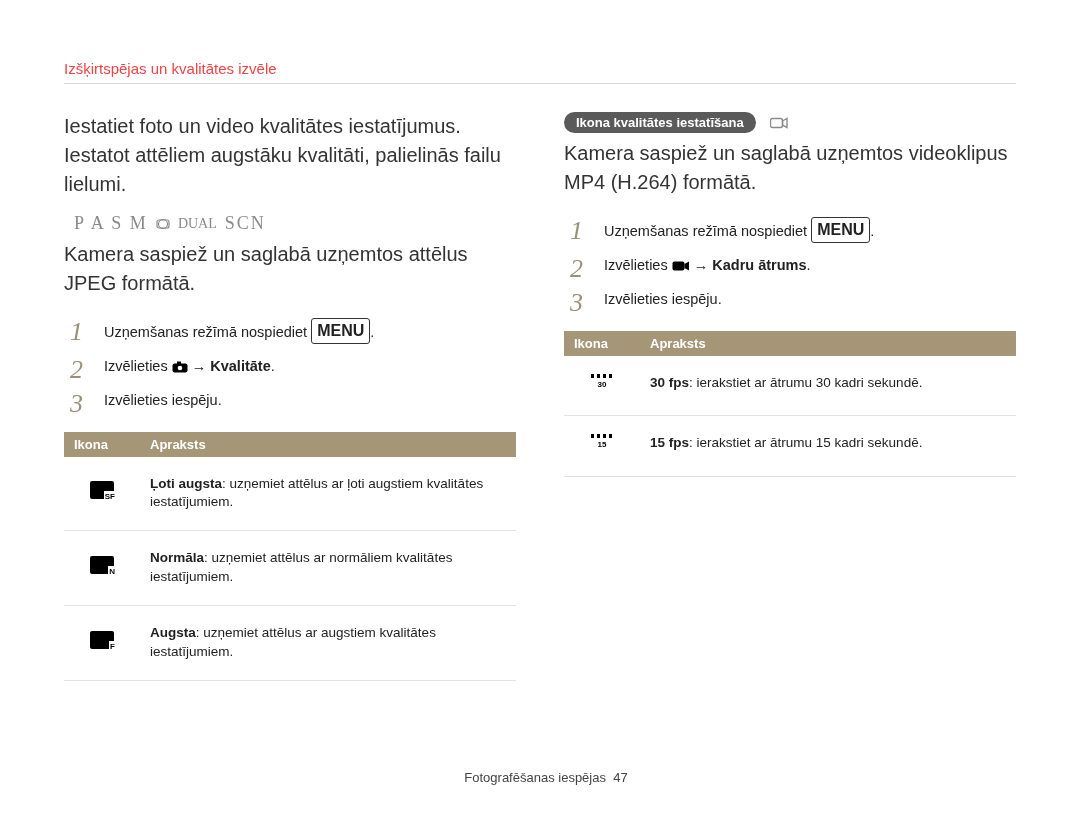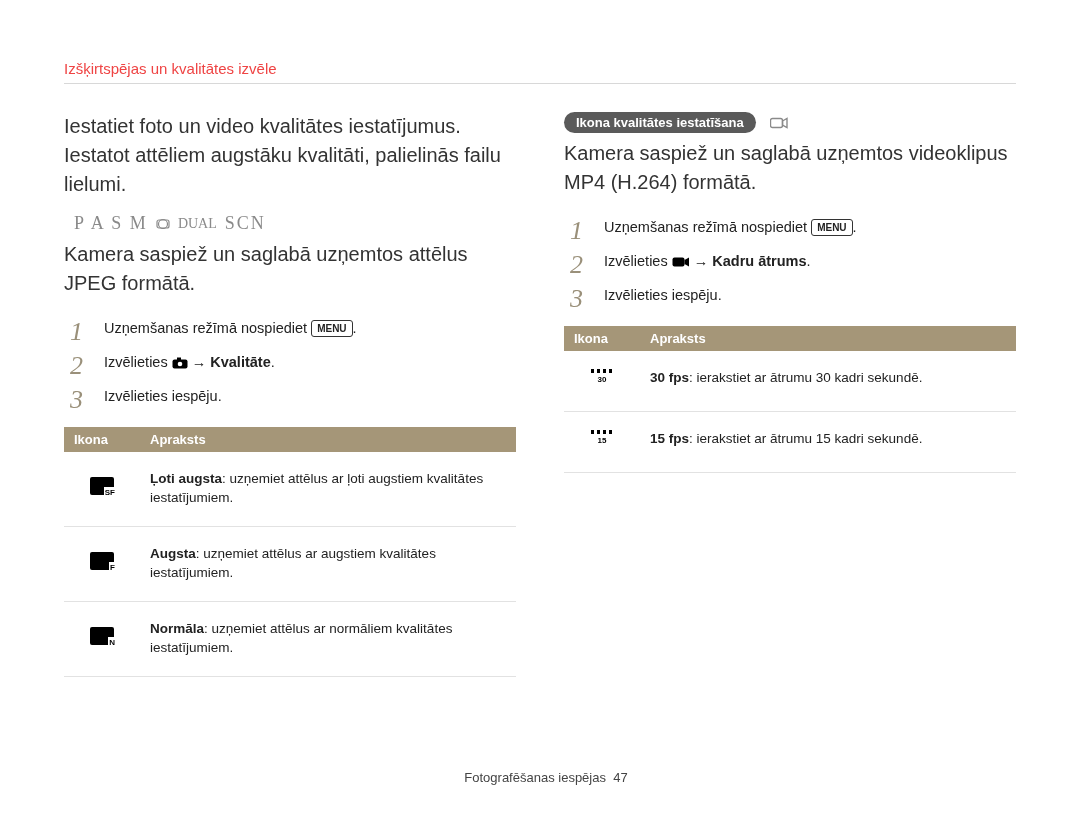--- a/index.html
+++ b/index.html
@@ -97,21 +97,21 @@
     font-style: italic;
     color: #9a907a;
     font-size: 26px;
     font-weight: 500;
   }
   .menu-box {
     display: inline-block;
     border: 1px solid #333;
     border-radius: 3px;
     padding: 0 5px;
-    font-size: 10px;
+    font-size: 16px;
     font-weight: bold;
     vertical-align: 1px;
   }
   .bold { font-weight: bold; }
   .cam-icon, .vid-icon {
     display: inline-block;
     vertical-align: -2px;
   }
   .cam-icon svg, .vid-icon svg { display: block; }
 
@@ -241,26 +241,26 @@
             <th>Ikona</th>
             <th>Apraksts</th>
           </tr>
         </thead>
         <tbody>
           <tr>
             <td class="icon-cell"><span class="q-icon" data-lbl="SF"></span></td>
             <td><span class="bold">Ļoti augsta</span><span>: uzņemiet attēlus ar ļoti augstiem kvalitātes iestatījumiem.</span></td>
           </tr>
           <tr>
+            <td class="icon-cell"><span class="q-icon" data-lbl="N"></span></td>
+            <td><span class="bold">Normāla</span><span>: uzņemiet attēlus ar normāliem kvalitātes iestatījumiem.</span></td>
+          </tr>
+          <tr>
             <td class="icon-cell"><span class="q-icon" data-lbl="F"></span></td>
             <td><span class="bold">Augsta</span><span>: uzņemiet attēlus ar augstiem kvalitātes iestatījumiem.</span></td>
-          </tr>
-          <tr>
-            <td class="icon-cell"><span class="q-icon" data-lbl="N"></span></td>
-            <td><span class="bold">Normāla</span><span>: uzņemiet attēlus ar normāliem kvalitātes iestatījumiem.</span></td>
           </tr>
         </tbody>
       </table>
     </div>
 
     <div class="col">
       <div class="sub-row">
         <span class="pill">Ikona kvalitātes iestatīšana</span>
         <span class="vid-icon">
           <svg width="18" height="12" viewBox="0 0 18 12">

